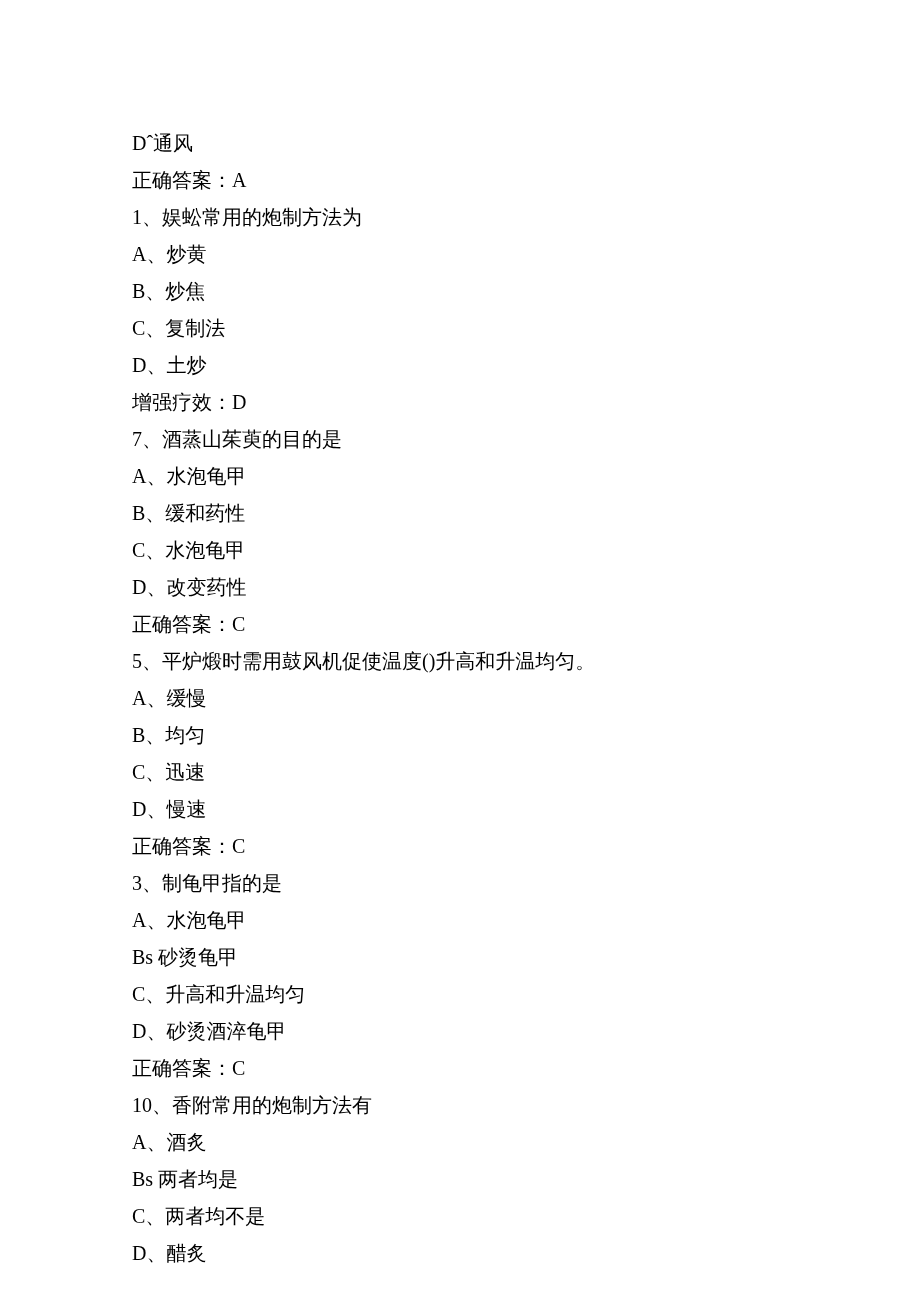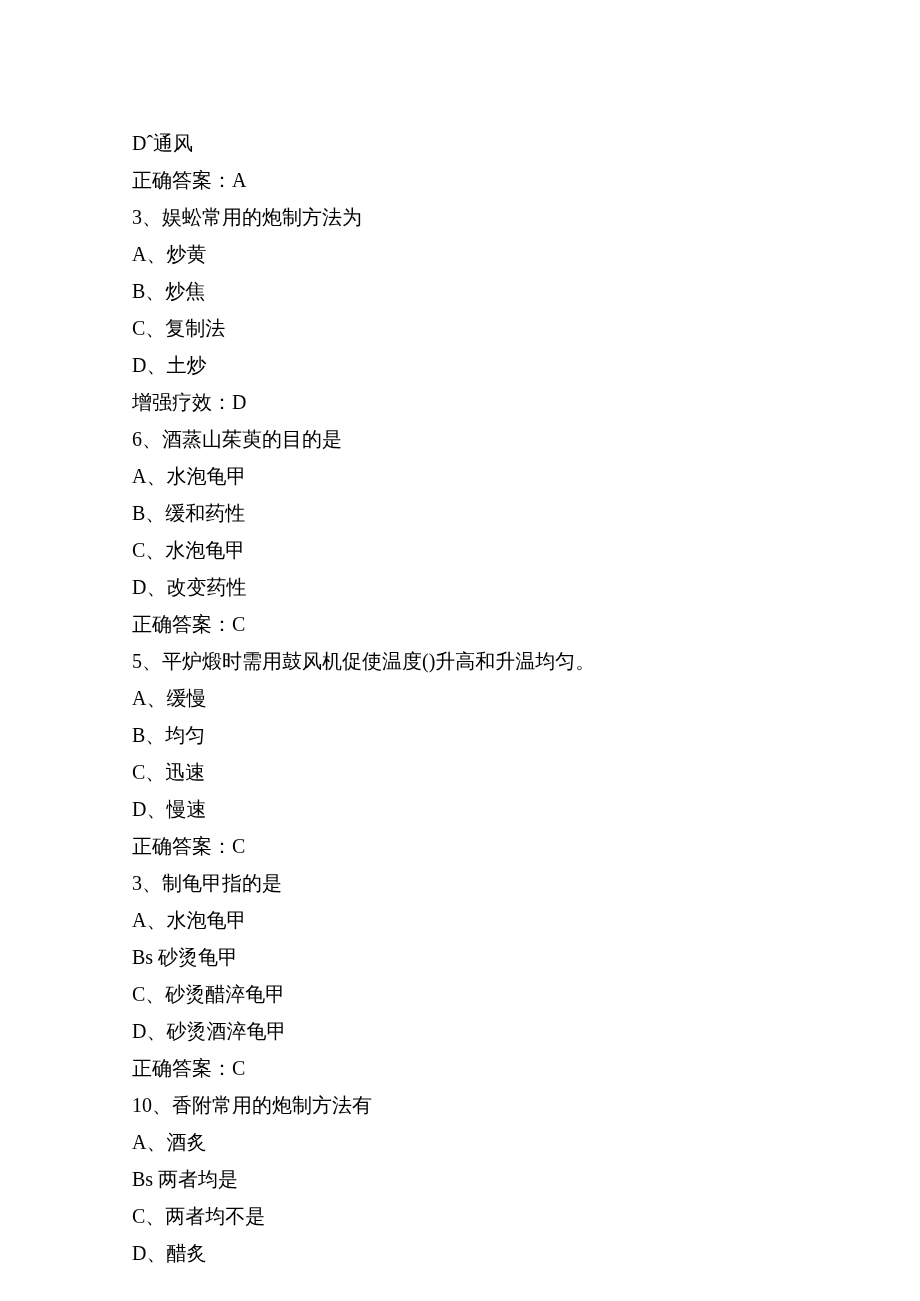--- a/index.html
+++ b/index.html
@@ -18,41 +18,41 @@
     }
     .line {
       display: block;
     }
   </style>
 </head>
 <body>
 
 <div class="line">Dˆ通风</div>
 <div class="line">正确答案：A</div>
-<div class="line">3、娱蚣常用的炮制方法为</div>
+<div class="line">1、娱蚣常用的炮制方法为</div>
 <div class="line">A、炒黄</div>
 <div class="line">B、炒焦</div>
 <div class="line">C、复制法</div>
 <div class="line">D、土炒</div>
 <div class="line">增强疗效：D</div>
-<div class="line">6、酒蒸山茱萸的目的是</div>
+<div class="line">7、酒蒸山茱萸的目的是</div>
 <div class="line">A、水泡龟甲</div>
 <div class="line">B、缓和药性</div>
 <div class="line">C、水泡龟甲</div>
 <div class="line">D、改变药性</div>
 <div class="line">正确答案：C</div>
 <div class="line">5、平炉煅时需用鼓风机促使温度()升高和升温均匀。</div>
 <div class="line">A、缓慢</div>
 <div class="line">B、均匀</div>
 <div class="line">C、迅速</div>
 <div class="line">D、慢速</div>
 <div class="line">正确答案：C</div>
 <div class="line">3、制龟甲指的是</div>
 <div class="line">A、水泡龟甲</div>
 <div class="line">Bs 砂烫龟甲</div>
-<div class="line">C、砂烫醋淬龟甲</div>
+<div class="line">C、升高和升温均匀</div>
 <div class="line">D、砂烫酒淬龟甲</div>
 <div class="line">正确答案：C</div>
 <div class="line">10、香附常用的炮制方法有</div>
 <div class="line">A、酒炙</div>
 <div class="line">Bs 两者均是</div>
 <div class="line">C、两者均不是</div>
 <div class="line">D、醋炙</div>
 
 </body></html>

